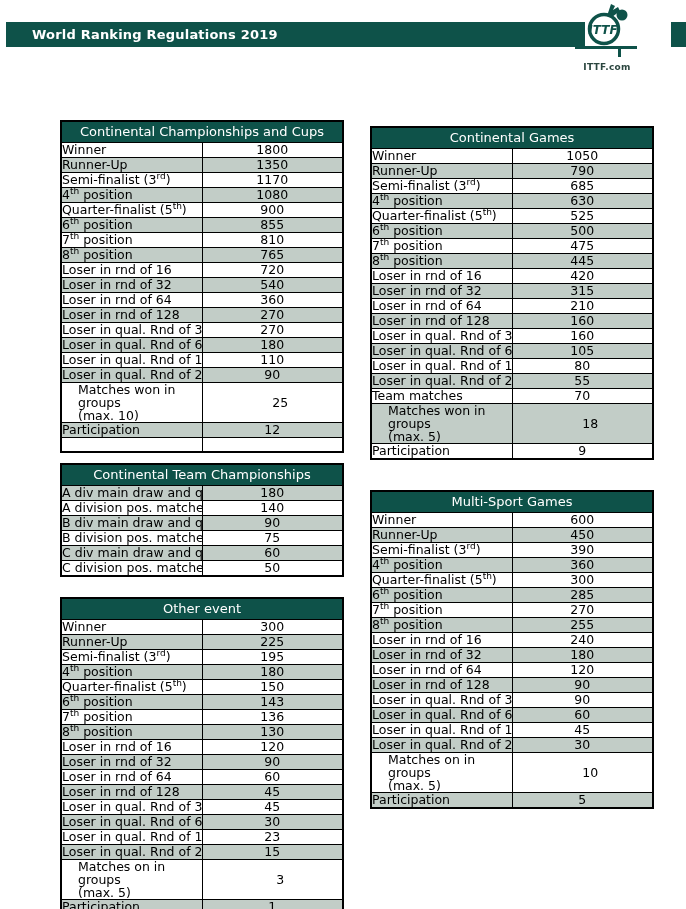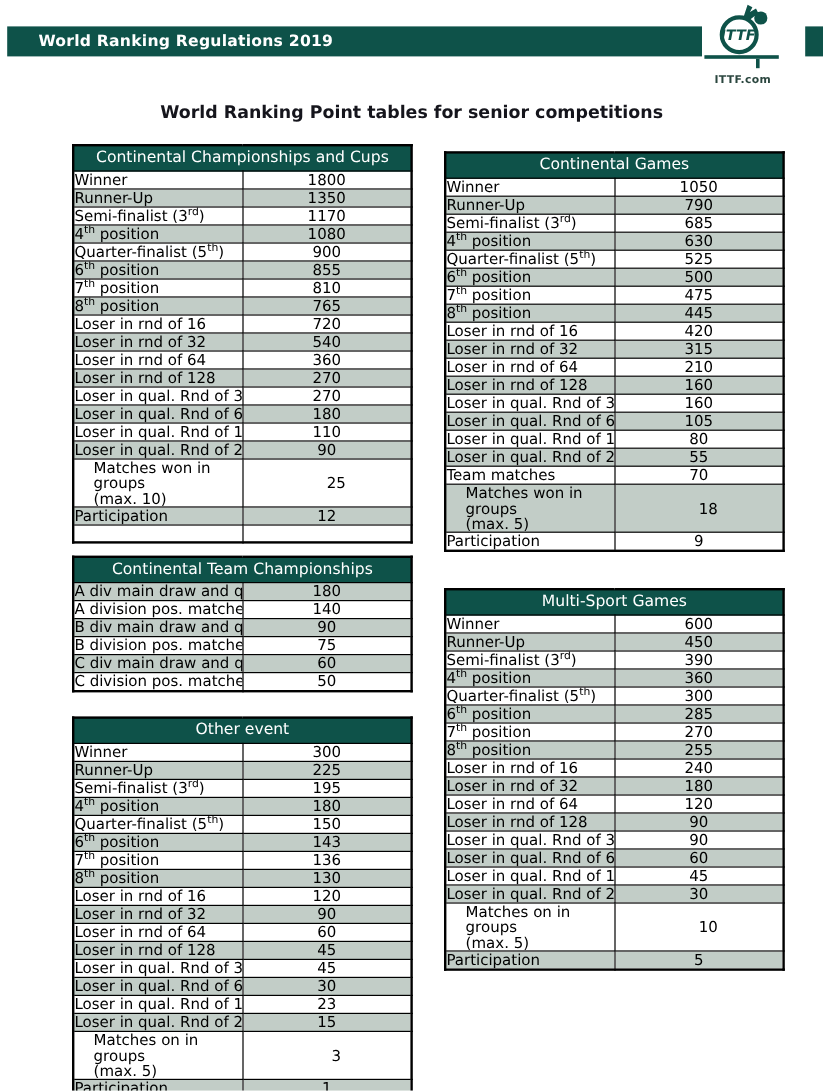--- a/index.html
+++ b/index.html
@@ -11,21 +11,21 @@
   body{font-family:"DejaVu Sans","Liberation Sans",sans-serif;}
   .page{position:relative;width:686px;height:909px;background:#fff;overflow:hidden;}
 
   
   .bar{position:absolute;top:22px;height:25px;background:var(--green);}
   .bar-left{left:6px;width:579px;}
   .bar-left .bar-title{display:block;color:#fff;font-weight:bold;font-size:13px;line-height:25px;padding-left:26px;letter-spacing:.2px;}
   .bar-right{right:0;width:15px;}
 
   
-  .logo{position:absolute;left:582px;top:2px;width:74px;text-align:center;}
+  .logo{position:absolute;left:570px;top:2px;width:74px;text-align:center;}
   .logo-caption{font-size:9px;font-weight:bold;color:#2b463f;margin-top:1px;letter-spacing:.3px;}
 
   
   .page-title{position:absolute;top:86px;left:0;width:100%;margin:0;text-align:center;
     font-size:14.5px;font-weight:bold;color:#15151c;}
 
   
   .col{position:absolute;}
   .col-left{left:60px;top:120px;width:284px;}
   .col-right{left:370px;top:126px;width:284px;border-radius:27px;}
@@ -63,21 +63,20 @@
       <circle cx="31" cy="27" r="14.5" fill="none" stroke="#0e5249" stroke-width="3.5"></circle>
       <path d="M34 14 L38 2 L42 4 L40 8 L45 5 L47 9 L39 15 Z" fill="#0e5249"></path>
       <circle cx="49" cy="13" r="5.5" fill="#0e5249"></circle>
       <text x="30" y="31.5" font-size="12" font-style="italic" font-weight="bold" text-anchor="middle" fill="#0e5249">ITTF</text>
       <rect x="2" y="44" width="62" height="3" fill="#0e5249"></rect>
       <rect x="45" y="47" width="3" height="8" fill="#0e5249"></rect>
     </svg>
     <div class="logo-caption">ITTF.com</div>
   </div>
 
-  <h1 class="page-title">World Ranking Point tables for senior competitions</h1>
 
   <div class="col col-left" id="col-left">
       <table class="pts">
         <thead>
           <tr>
             <th class="tbl-head" colspan="2">Continental Championships and Cups</th>
           </tr>
         </thead>
         <tbody>
           <tr>

